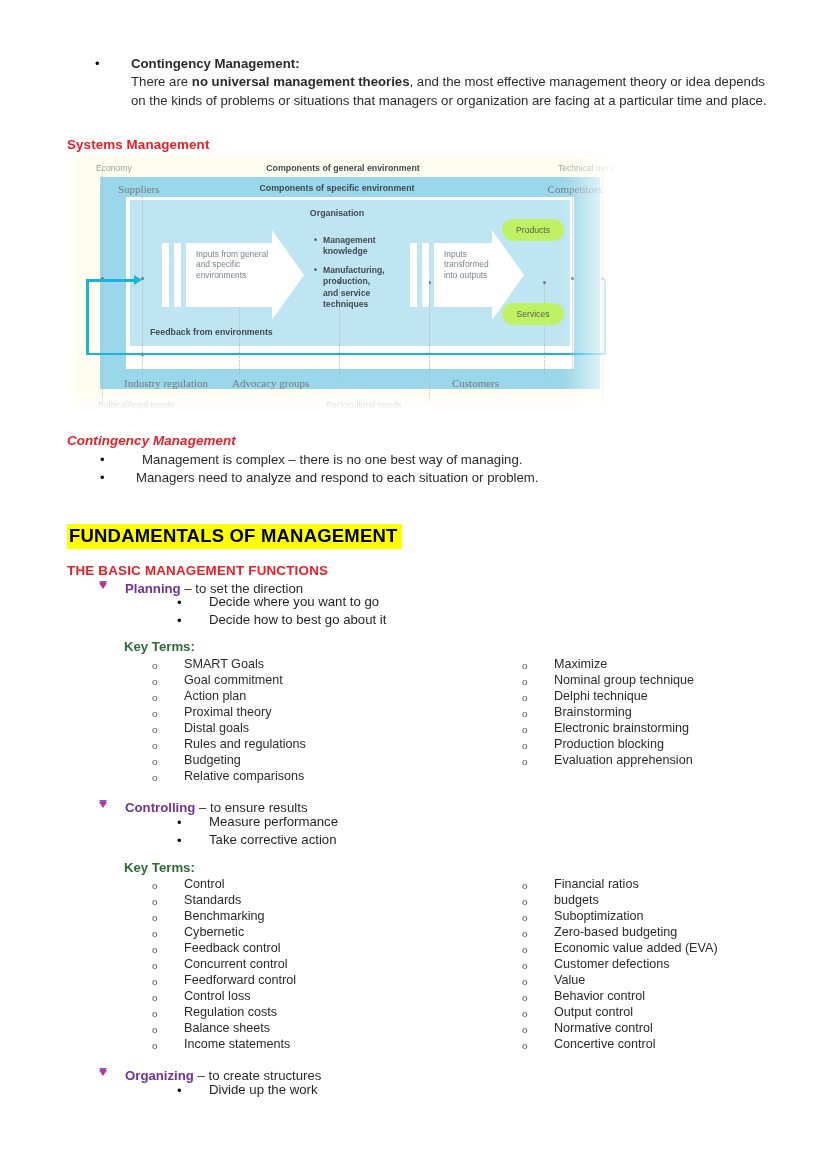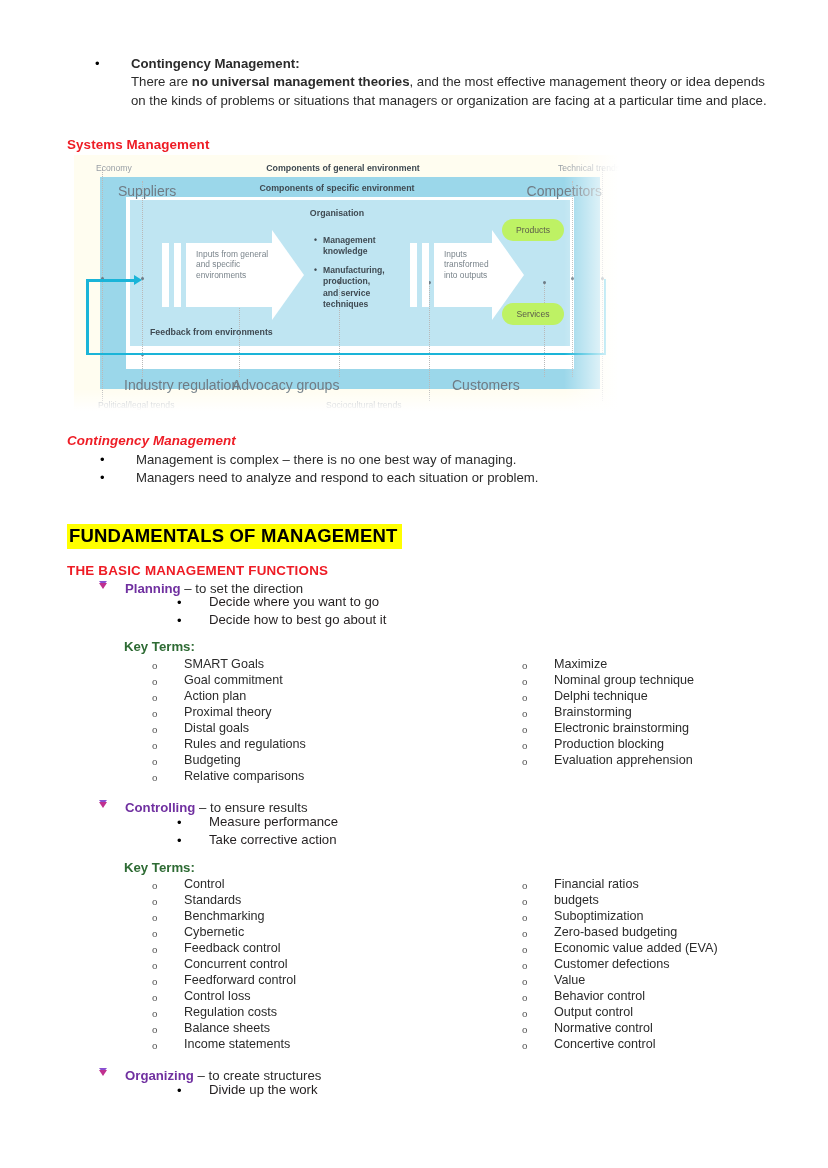--- a/index.html
+++ b/index.html
@@ -149,23 +149,24 @@
   }
 
   .dg-outerlabel {
     position: absolute;
     font-size: 8.6px;
     color: #9aa0a6;
     white-space: nowrap;
   }
   .dg-innerlabel {
     position: absolute;
-    font-size: 14px;
+    font-size: 11px;
     color: #6f7b84;
     white-space: nowrap;
+    font-family: Liberation Serif, serif;
   }
   .dg-boldlabel {
     position: absolute;
     font-size: 8.8px;
     font-weight: bold;
     color: #3f4a52;
     white-space: nowrap;
   }
 
   
@@ -369,21 +370,21 @@
 
     <div class="fade-right"></div>
     <div class="fade-bottom"></div>
   </div>
 
   <div class="blk red-head" style="left:67px; top:433px;font-style:italic;">Contingency Management</div>
 
   <div class="blk body-text" style="left:100px; top:449px; width:660px;">
     <div class="bullet-row" style="margin-top:2px;">
       <span class="bullet-dot"></span>
-      <span style="margin-left:22px;">Management is complex – there is no one best way of managing.</span>
+      <span style="margin-left:28px;">Management is complex – there is no one best way of managing.</span>
     </div>
     <div class="bullet-row">
       <span class="bullet-dot"></span>
       <span style="margin-left:22px;">Managers need to analyze and respond to each situation or problem.</span>
     </div>
   </div>
 
   <div class="blk" style="left:67px; top:524px;">
     <span class="hl-head">FUNDAMENTALS OF MANAGEMENT</span>
   </div>

